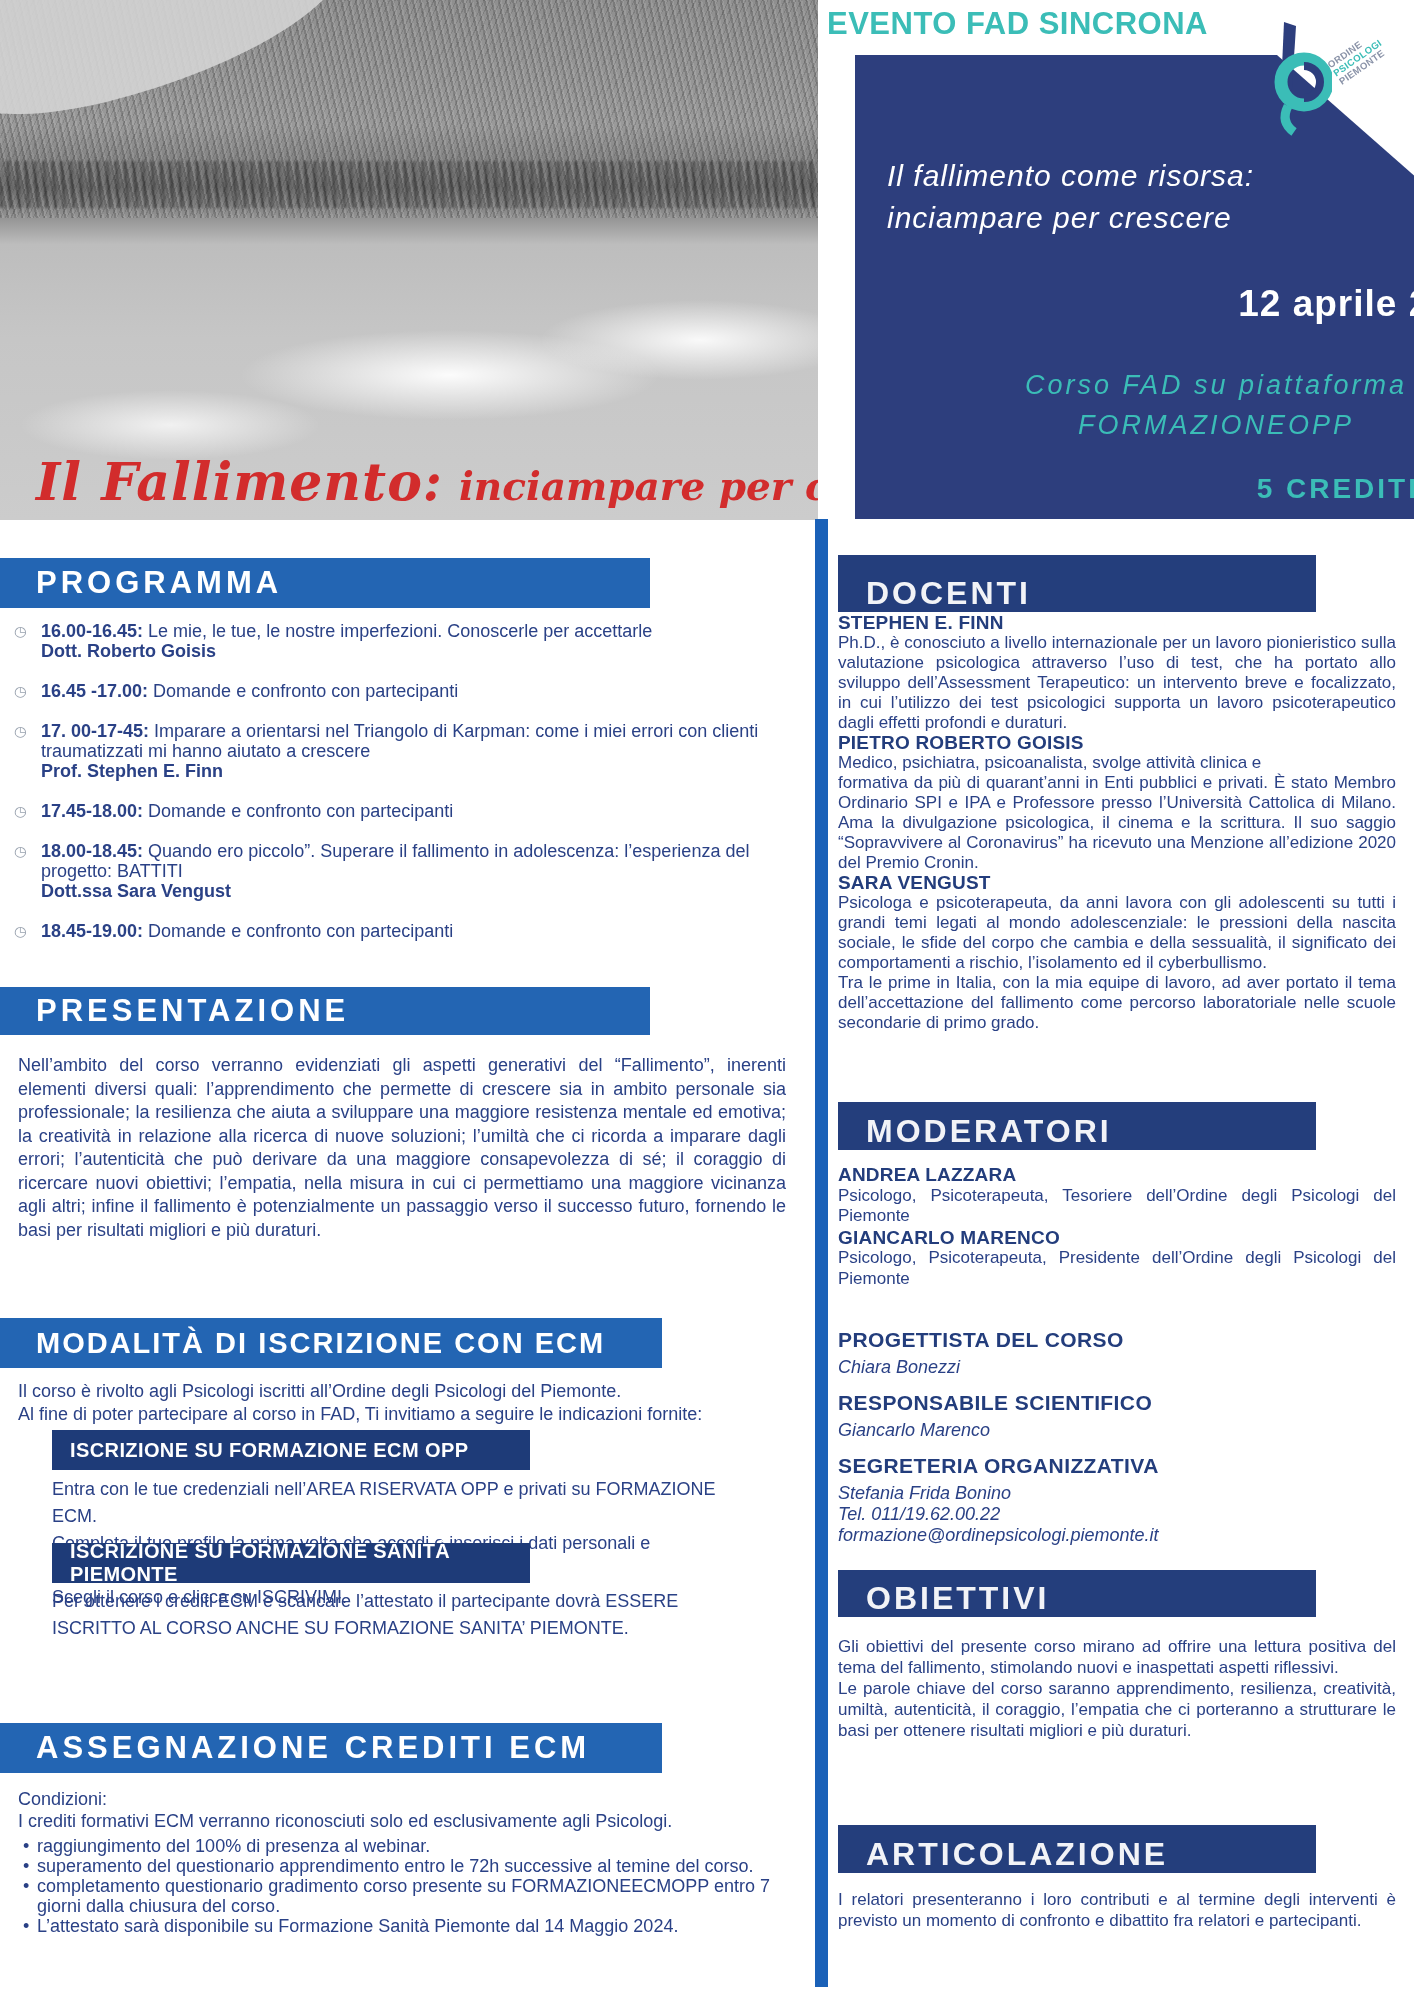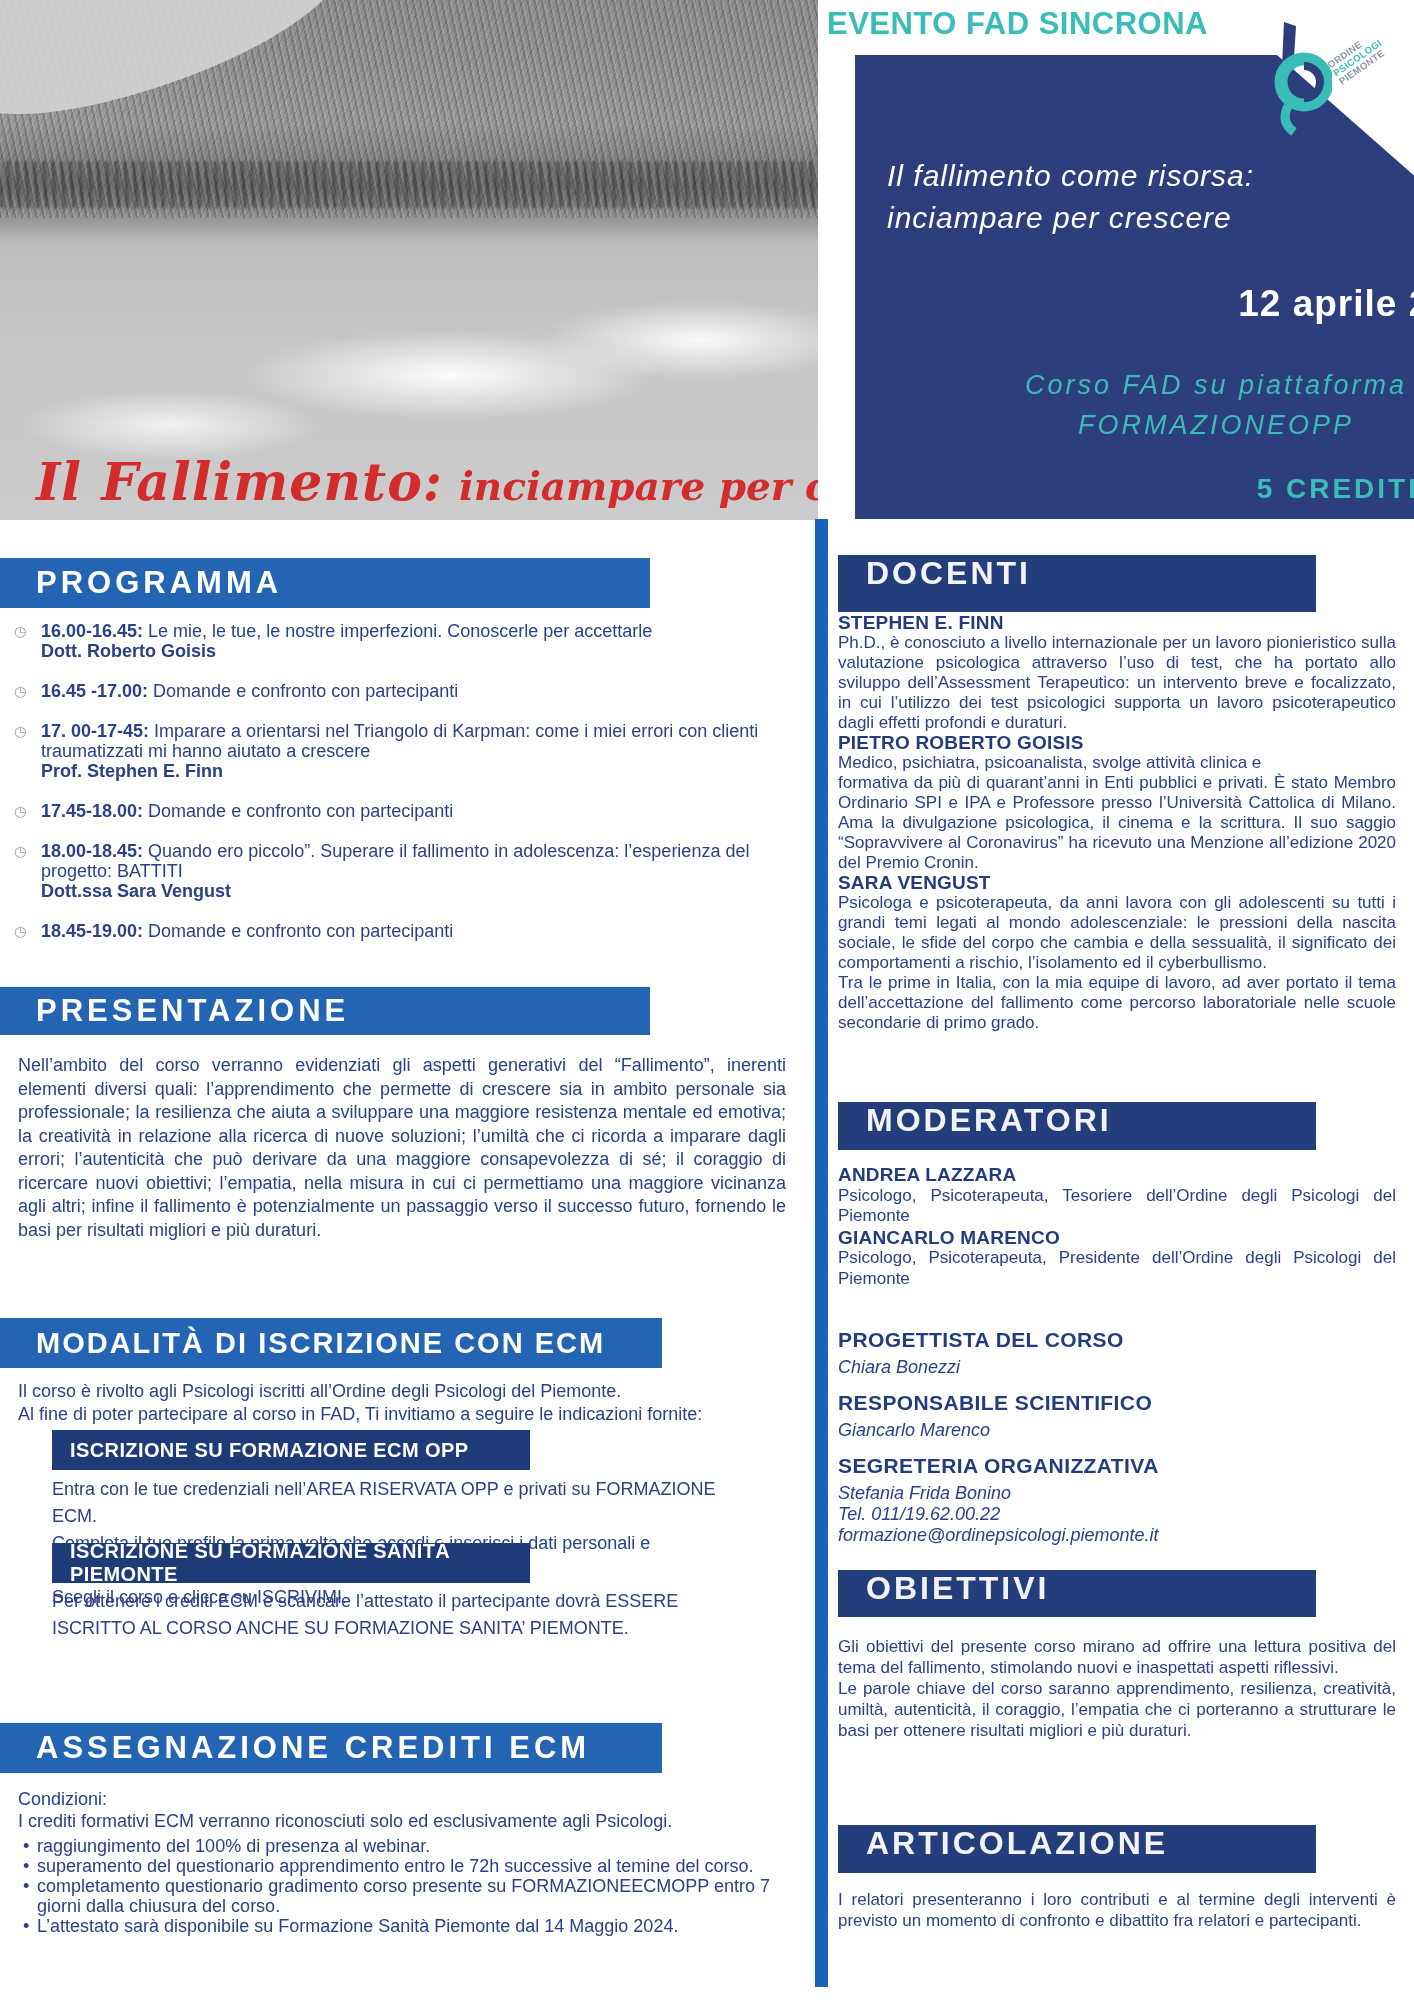--- a/index.html
+++ b/index.html
@@ -49,21 +49,21 @@
   .logo{position:absolute;left:1262px;top:18px;width:150px;height:150px;}
   .logo-text{position:absolute;left:64px;top:44px;transform:rotate(-35deg);transform-origin:left top;
     font-size:9.5px;line-height:10px;font-weight:bold;letter-spacing:.4px;color:#8A93A8;white-space:nowrap;}
   .logo-text .mid{color:var(--teal);}
   
   .vstripe{position:absolute;left:815px;top:519px;width:13px;height:1468px;background:var(--stripe);}
   
   .lbanner{position:absolute;left:0;background:var(--bannerBlue);color:#fff;display:flex;align-items:center;
     padding-left:36px;box-sizing:border-box;font-weight:bold;font-size:31px;letter-spacing:4px;}
   .lbanner.small{font-size:29px;letter-spacing:2px;}
-  .rbanner{position:absolute;background:var(--rBanner);color:#F2F3F7;display:flex;align-items:flex-start;
+  .rbanner{position:absolute;background:var(--rBanner);color:#F2F3F7;display:flex;align-items:flex-end;
     padding-left:28px;box-sizing:border-box;font-weight:bold;font-size:32px;letter-spacing:3px;}
   .subbanner{position:absolute;background:var(--subNavy);color:#fff;display:flex;align-items:center;
     padding-left:18px;box-sizing:border-box;font-weight:bold;font-size:20px;letter-spacing:.4px;}
   
   .program{position:absolute;left:14px;top:621px;width:772px;font-size:18px;line-height:20px;}
   .pitem{display:flex;gap:10px;margin-bottom:20px;}
   .clock{flex:0 0 17px;color:#9AA3B0;font-size:14px;line-height:20px;font-family:"DejaVu Sans",sans-serif;}
   .ptime{font-weight:bold;}
   .pspeaker{font-weight:bold;}
   .just{text-align:justify;}

